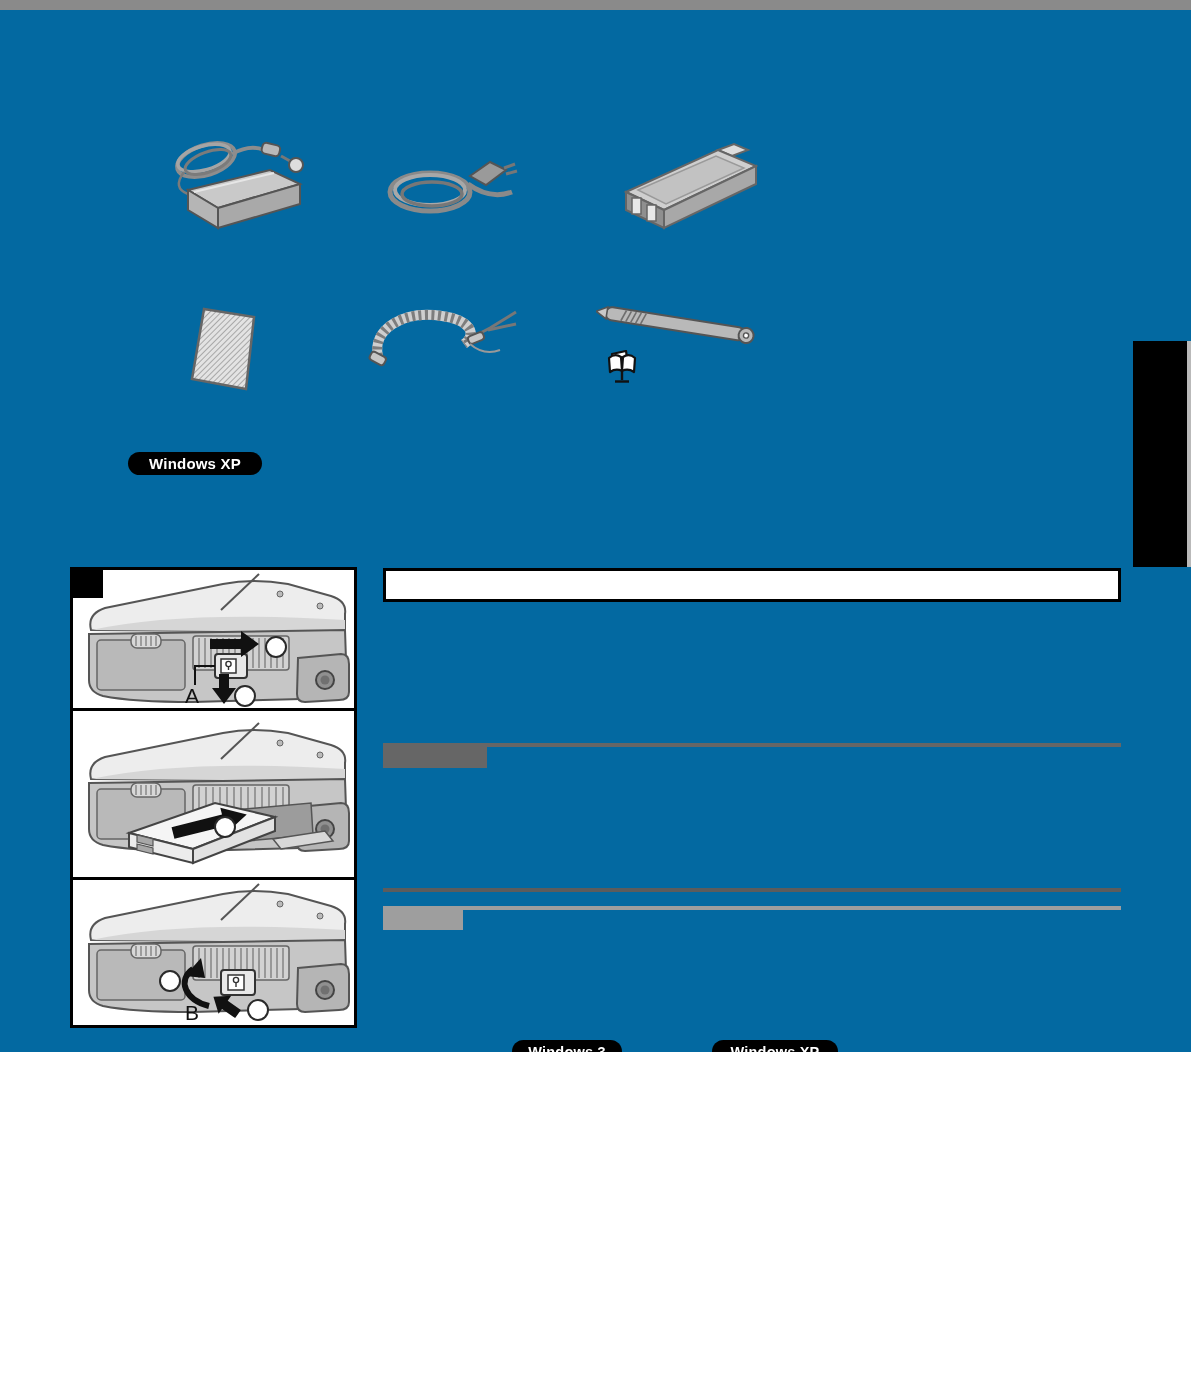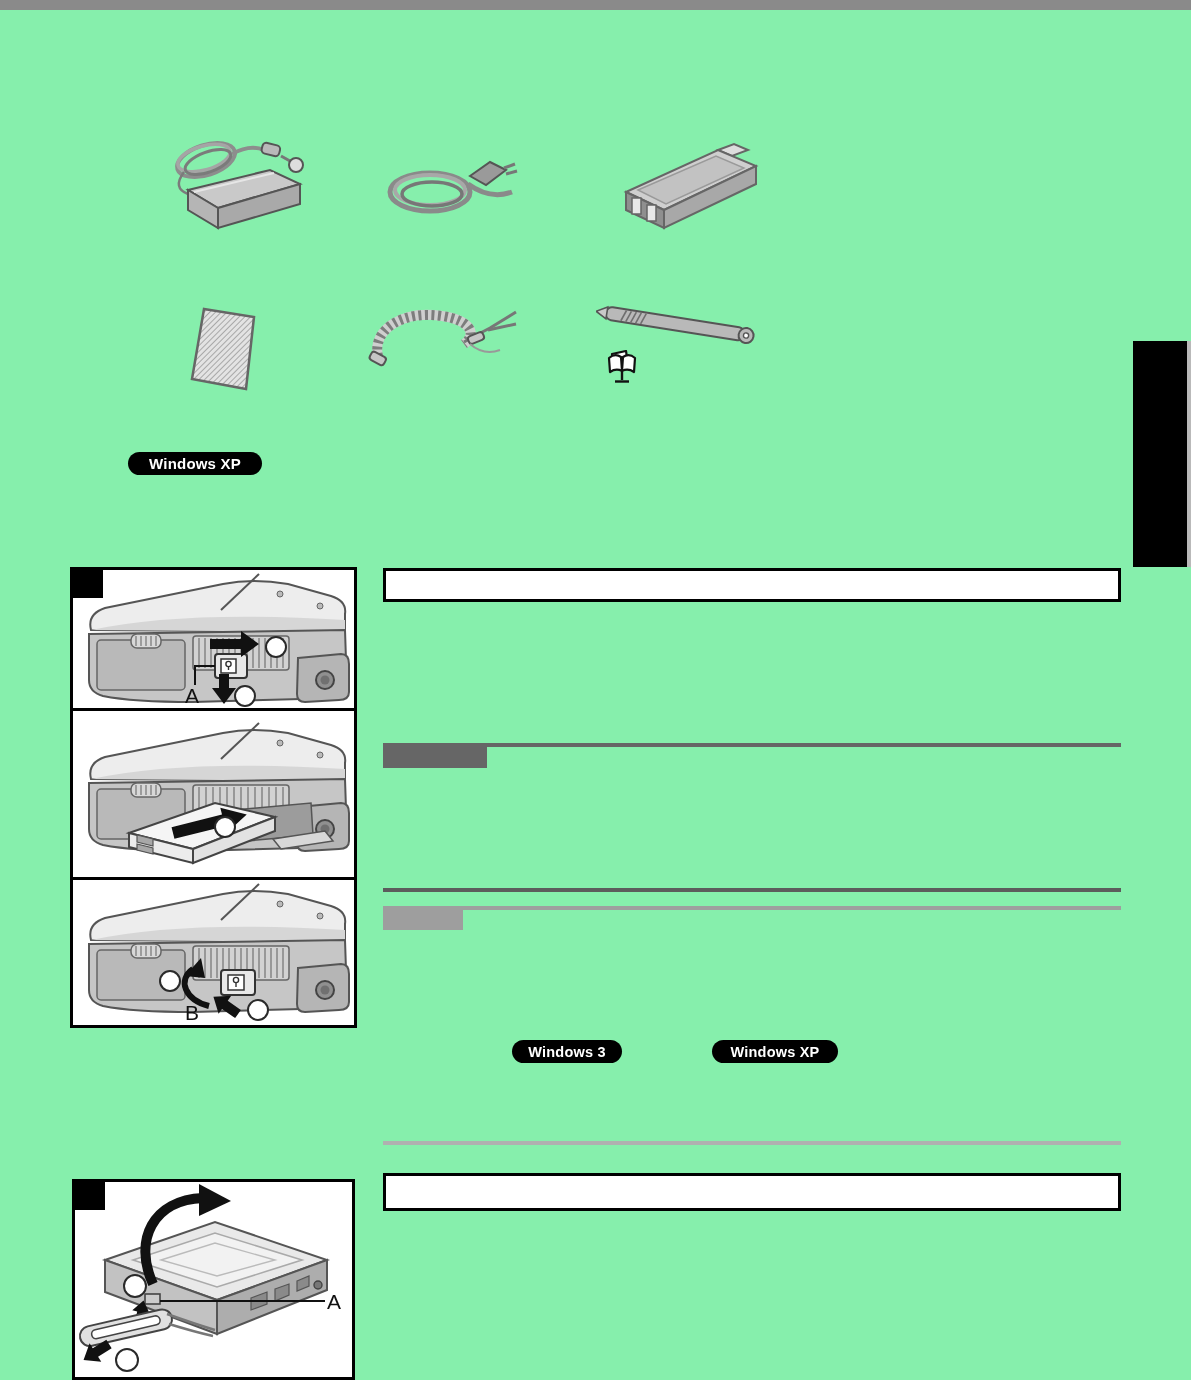--- a/index.html
+++ b/index.html
@@ -1,16 +1,16 @@
 <!DOCTYPE html>
 <html><head>
 <meta charset="utf-8">
 <style>
   html,body{margin:0;padding:0;background:#fff;}
-  .page{position:relative;width:1191px;height:1380px;background:#86efac;
+  .page{position:relative;width:1191px;height:1052px;background:#0369a1;
         font-family:"Liberation Sans",sans-serif;overflow:hidden;}
   .abs{position:absolute;}
   .top-bar{left:0;top:0;width:1191px;height:10px;background:#8a8a8a;}
   .side-tab{left:1133px;top:341px;width:54px;height:226px;background:#000;}
   .side-tab-sliver{left:1187px;top:341px;width:4px;height:226px;background:#b9b9b9;}
   .badge{background:#000;color:#fff;border-radius:12px;display:flex;
          align-items:center;justify-content:center;font-weight:bold;
          font-size:15px;letter-spacing:.2px;}
   .badge-xp-top{left:128px;top:452px;width:134px;height:23px;}
   .badge-w7{left:512px;top:1040px;width:110px;height:23px;font-size:14.5px;}

